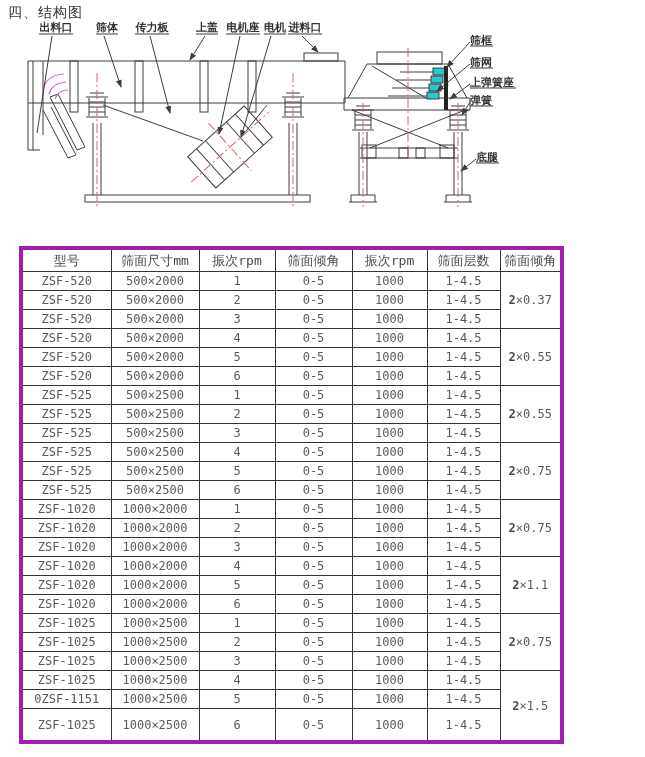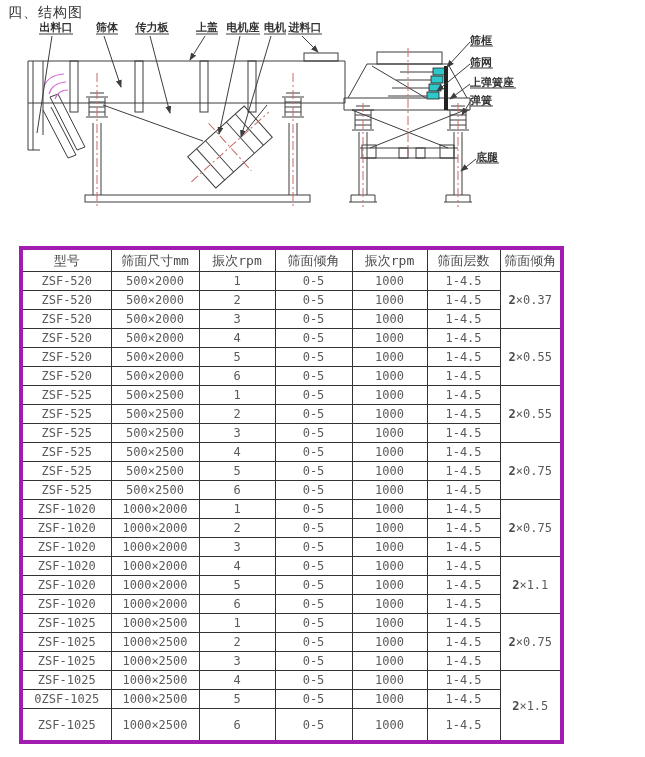--- a/index.html
+++ b/index.html
@@ -417,21 +417,21 @@
         <tr>
           <td>ZSF-1025</td>
           <td>1000×2500</td>
           <td>4</td>
           <td>0-5</td>
           <td>1000</td>
           <td>1-4.5</td>
           <td rowspan="3" class="power-cell"><b>2</b>×1.5</td>
         </tr>
         <tr>
-          <td>0ZSF-1025</td>
+          <td>0ZSF-1151</td>
           <td>1000×2500</td>
           <td>5</td>
           <td>0-5</td>
           <td>1000</td>
           <td>1-4.5</td>
         </tr>
         <tr class="tall-row">
           <td>ZSF-1025</td>
           <td>1000×2500</td>
           <td>6</td>

